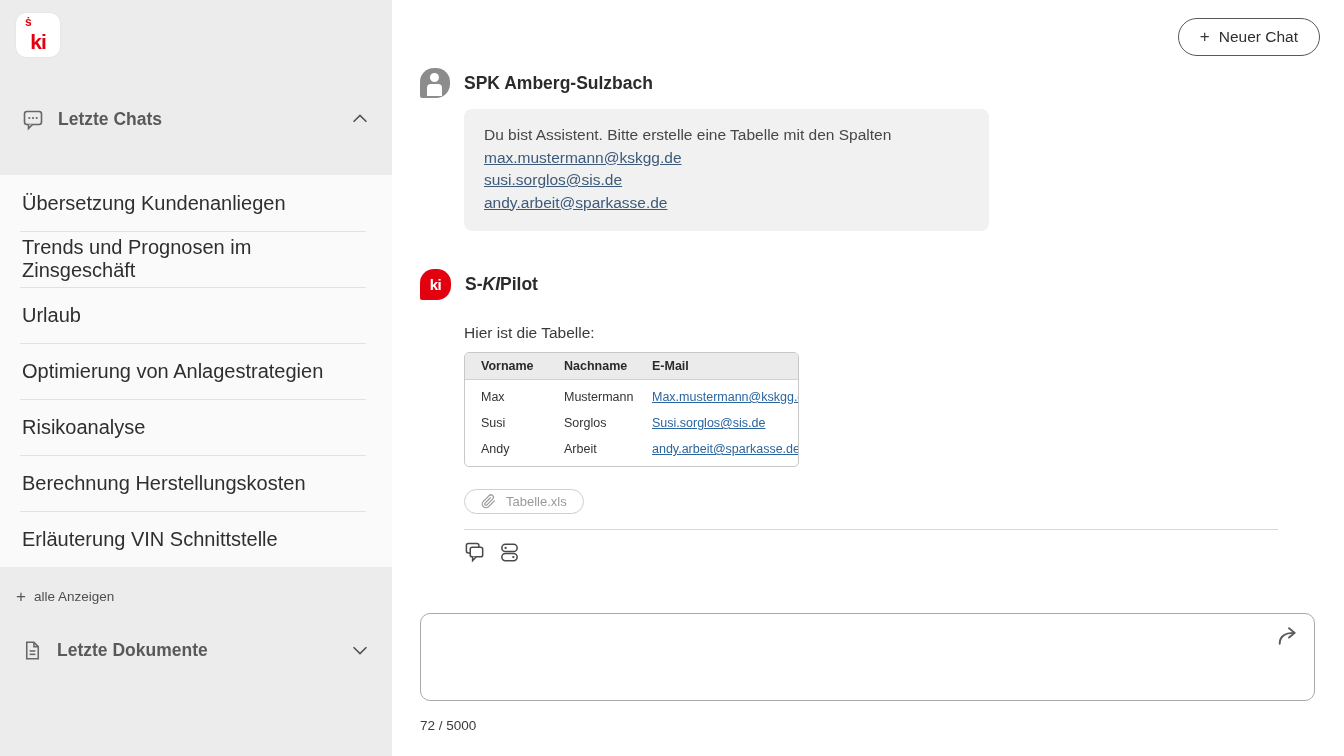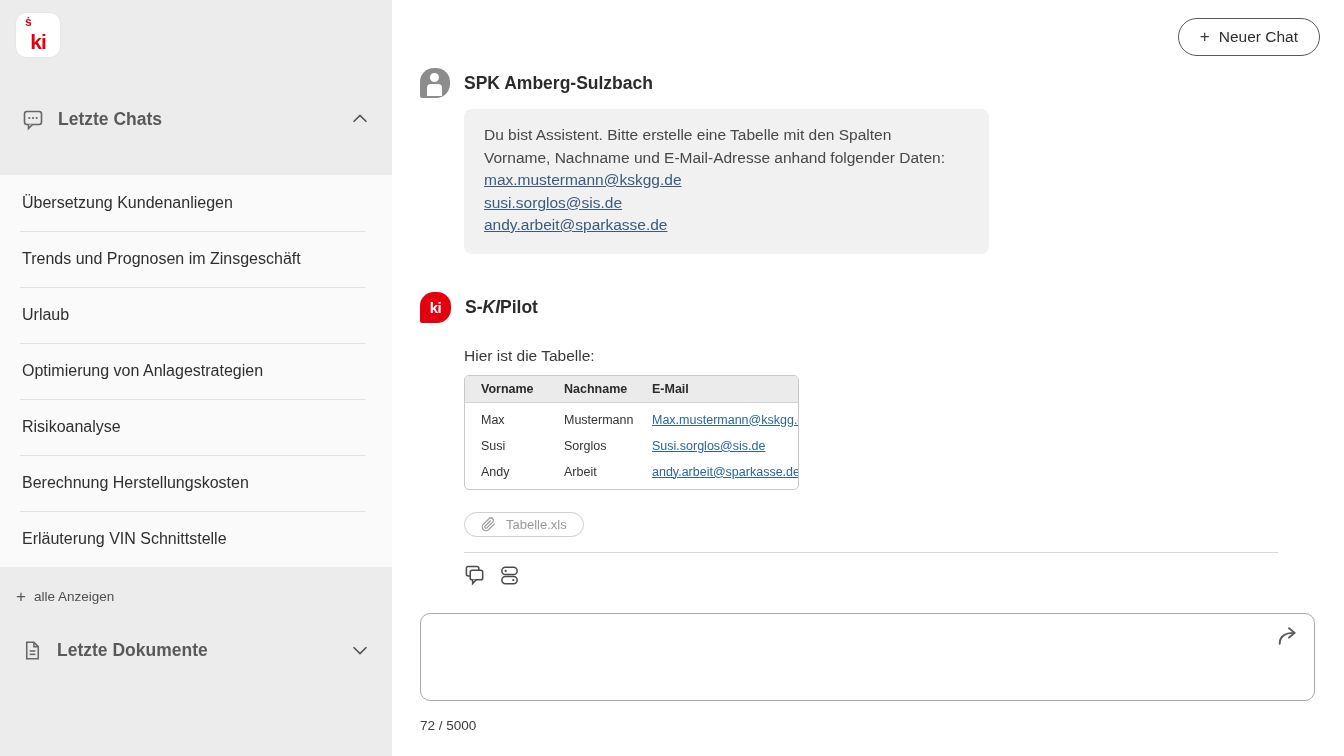--- a/index.html
+++ b/index.html
@@ -33,21 +33,21 @@
     display:flex; align-items:center; gap:13px;
     padding:0 21px; height:32px;
     color:#595959; font-weight:bold; font-size:17.5px;
   }
   .section-header .chev { margin-left:auto; }
   .hdr-chats { margin-top:46px; margin-bottom:40px; }
   .hdr-docs  { margin-top:30px; }
   .chat-list { background:#fafafa; list-style:none; }
   .chat-item {
     position:relative; height:56px; display:flex; align-items:center;
-    padding:0 22px; font-size:16px; color:#2f2f2f; cursor:pointer;
+    padding:0 22px; font-size:20px; color:#2f2f2f; cursor:pointer;
   }
   .chat-item + .chat-item::before {
     content:""; position:absolute; top:0; left:20px; right:26px;
     height:1px; background:#e2e2e2;
   }
   .show-all {
     display:flex; align-items:center; gap:8px;
     margin:22px 0 0 16px; font-size:13.5px; color:#4f4f4f; cursor:pointer;
   }
   .show-all .plus { font-size:17px; font-weight:normal; color:#555; line-height:14px; }
@@ -214,21 +214,20 @@
   <div class="msg-head user">
     <div class="avatar-user">
       <div class="head"></div>
         <div class="torso"></div>
     </div>
     <div class="author">SPK Amberg-Sulzbach</div>
   </div>
 
   <div class="bubble">
     <div>Du bist Assistent. Bitte erstelle eine Tabelle mit den Spalten</div>
-    <div>Vorname, Nachname und E-Mail-Adresse anhand folgender Daten:</div>
     <a class="maillink">max.mustermann@kskgg.de</a>
     <a class="maillink">susi.sorglos@sis.de</a>
     <a class="maillink">andy.arbeit@sparkasse.de</a>
   </div>
 
   
   <div class="msg-head assistant">
     <div class="avatar-bot">ki</div>
     <div class="author">
       <span>S-</span><span class="it">KI</span><span>Pilot</span>

